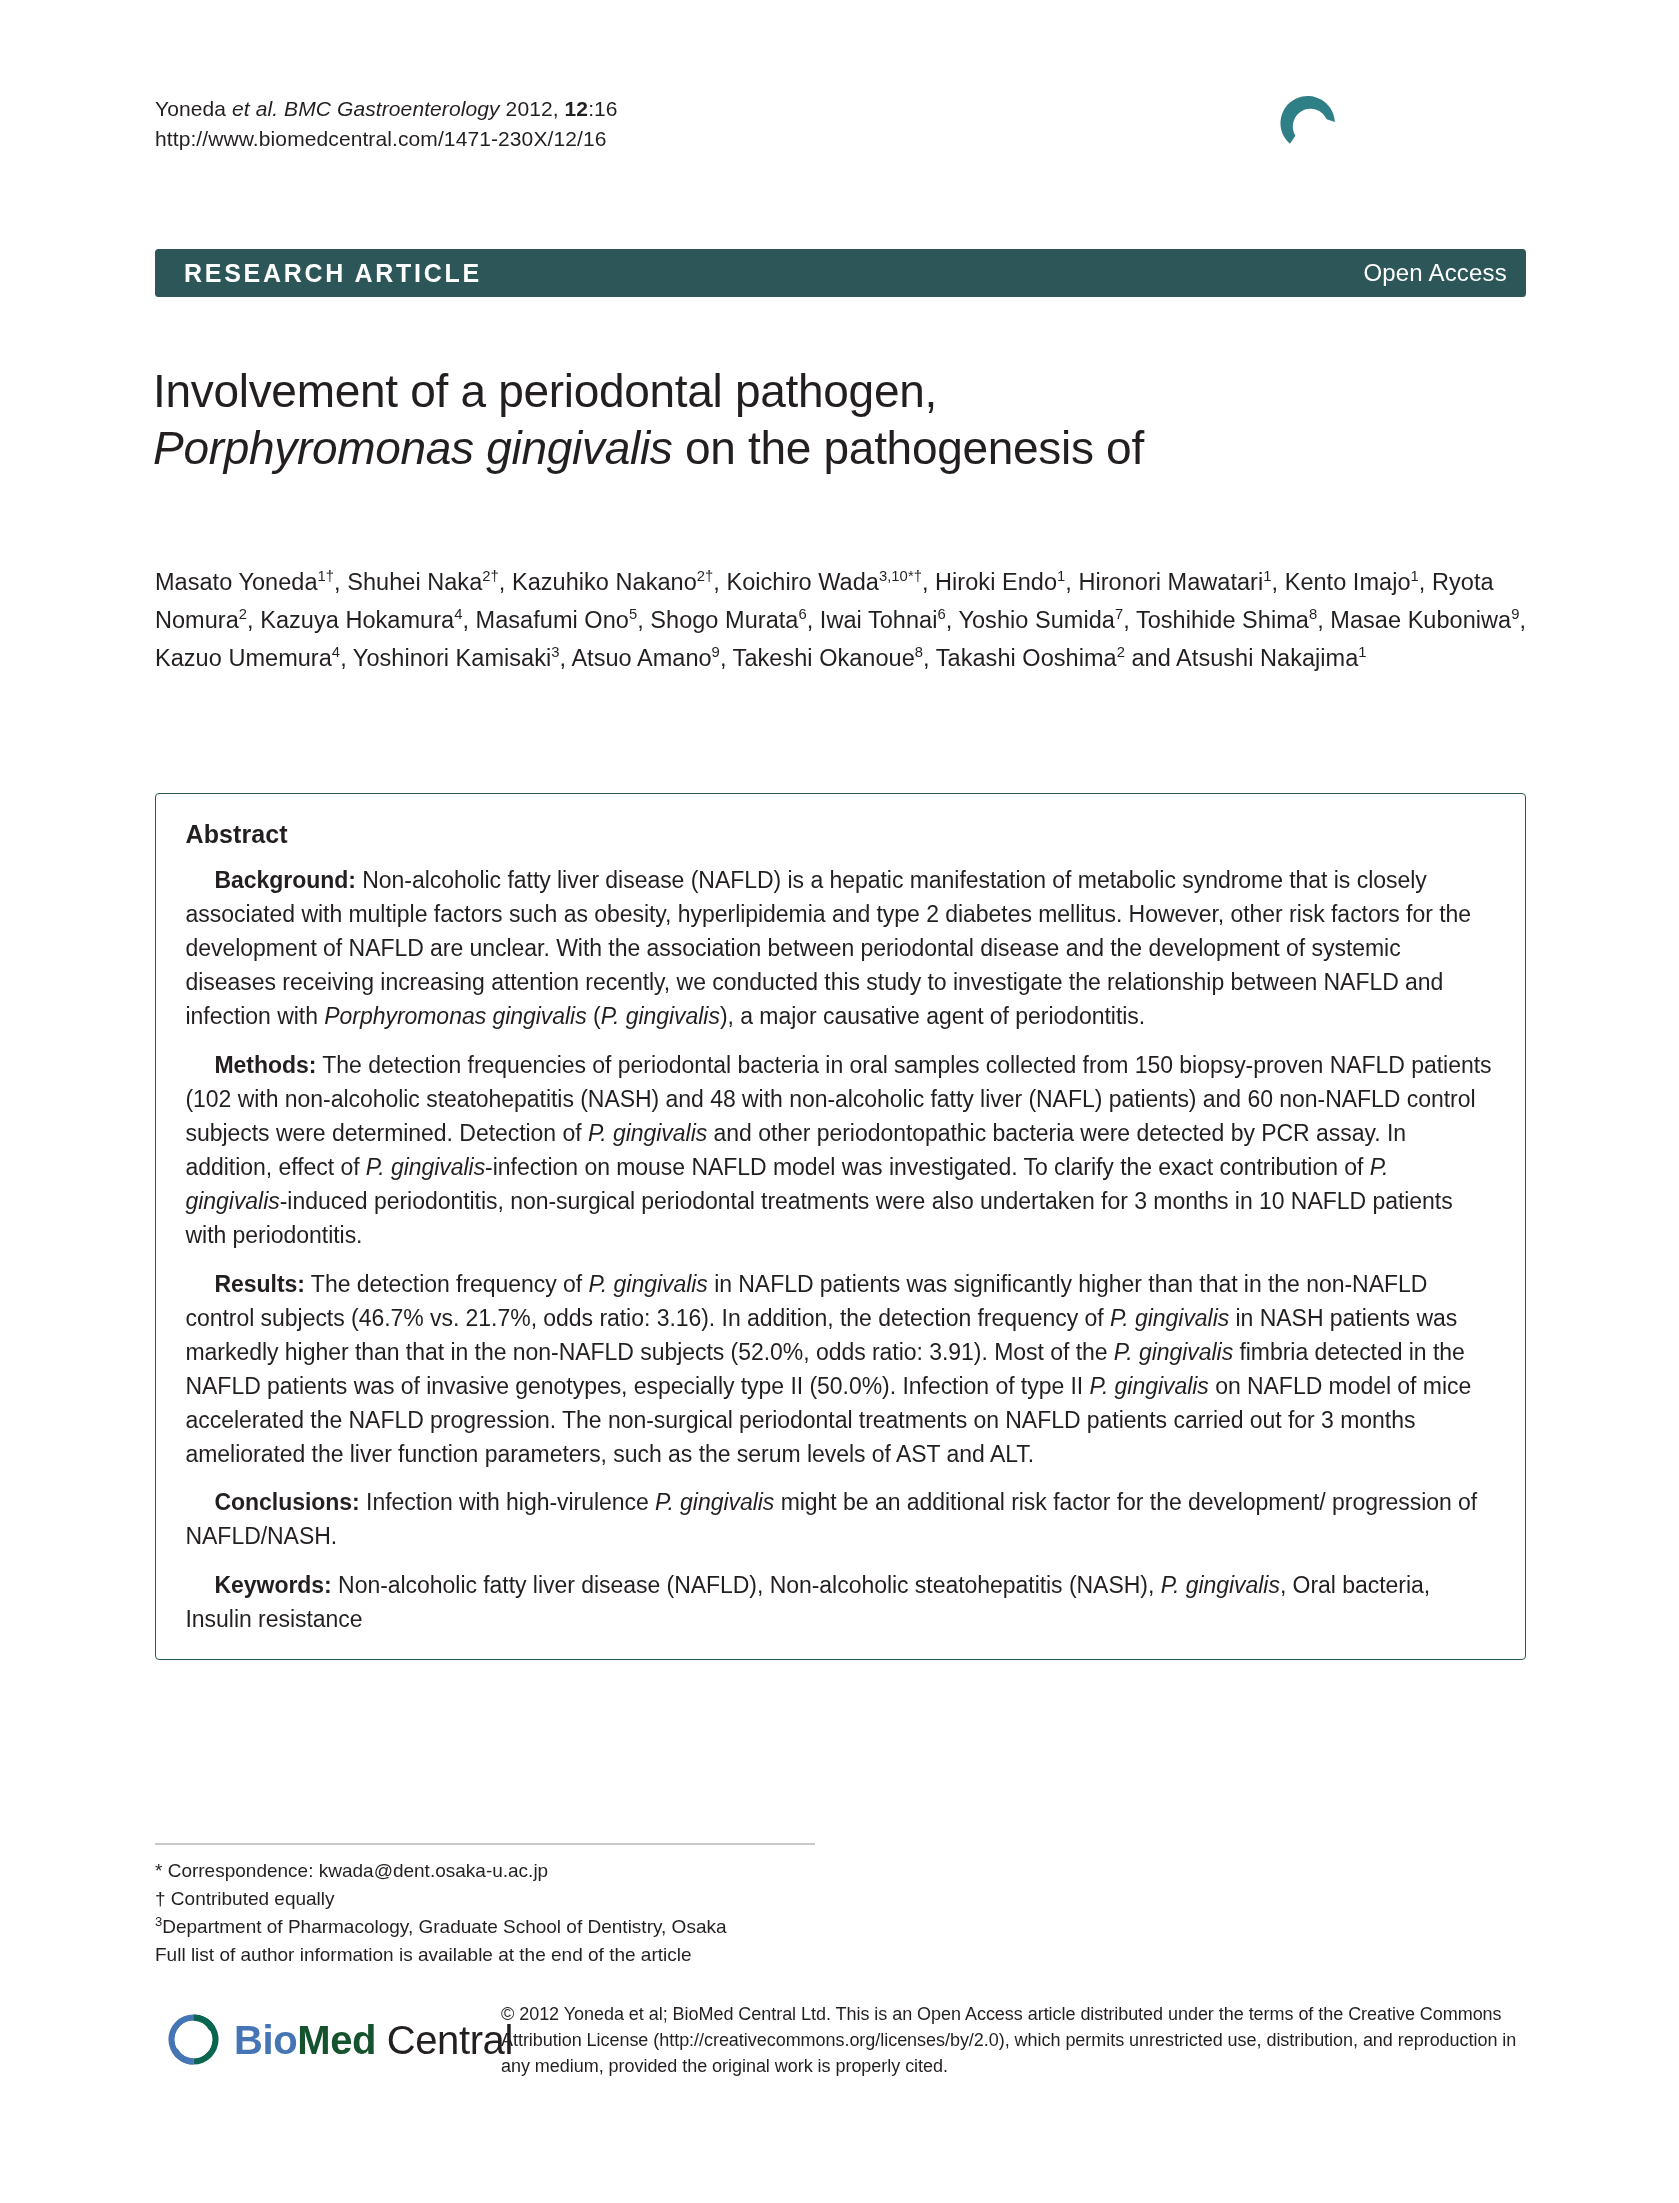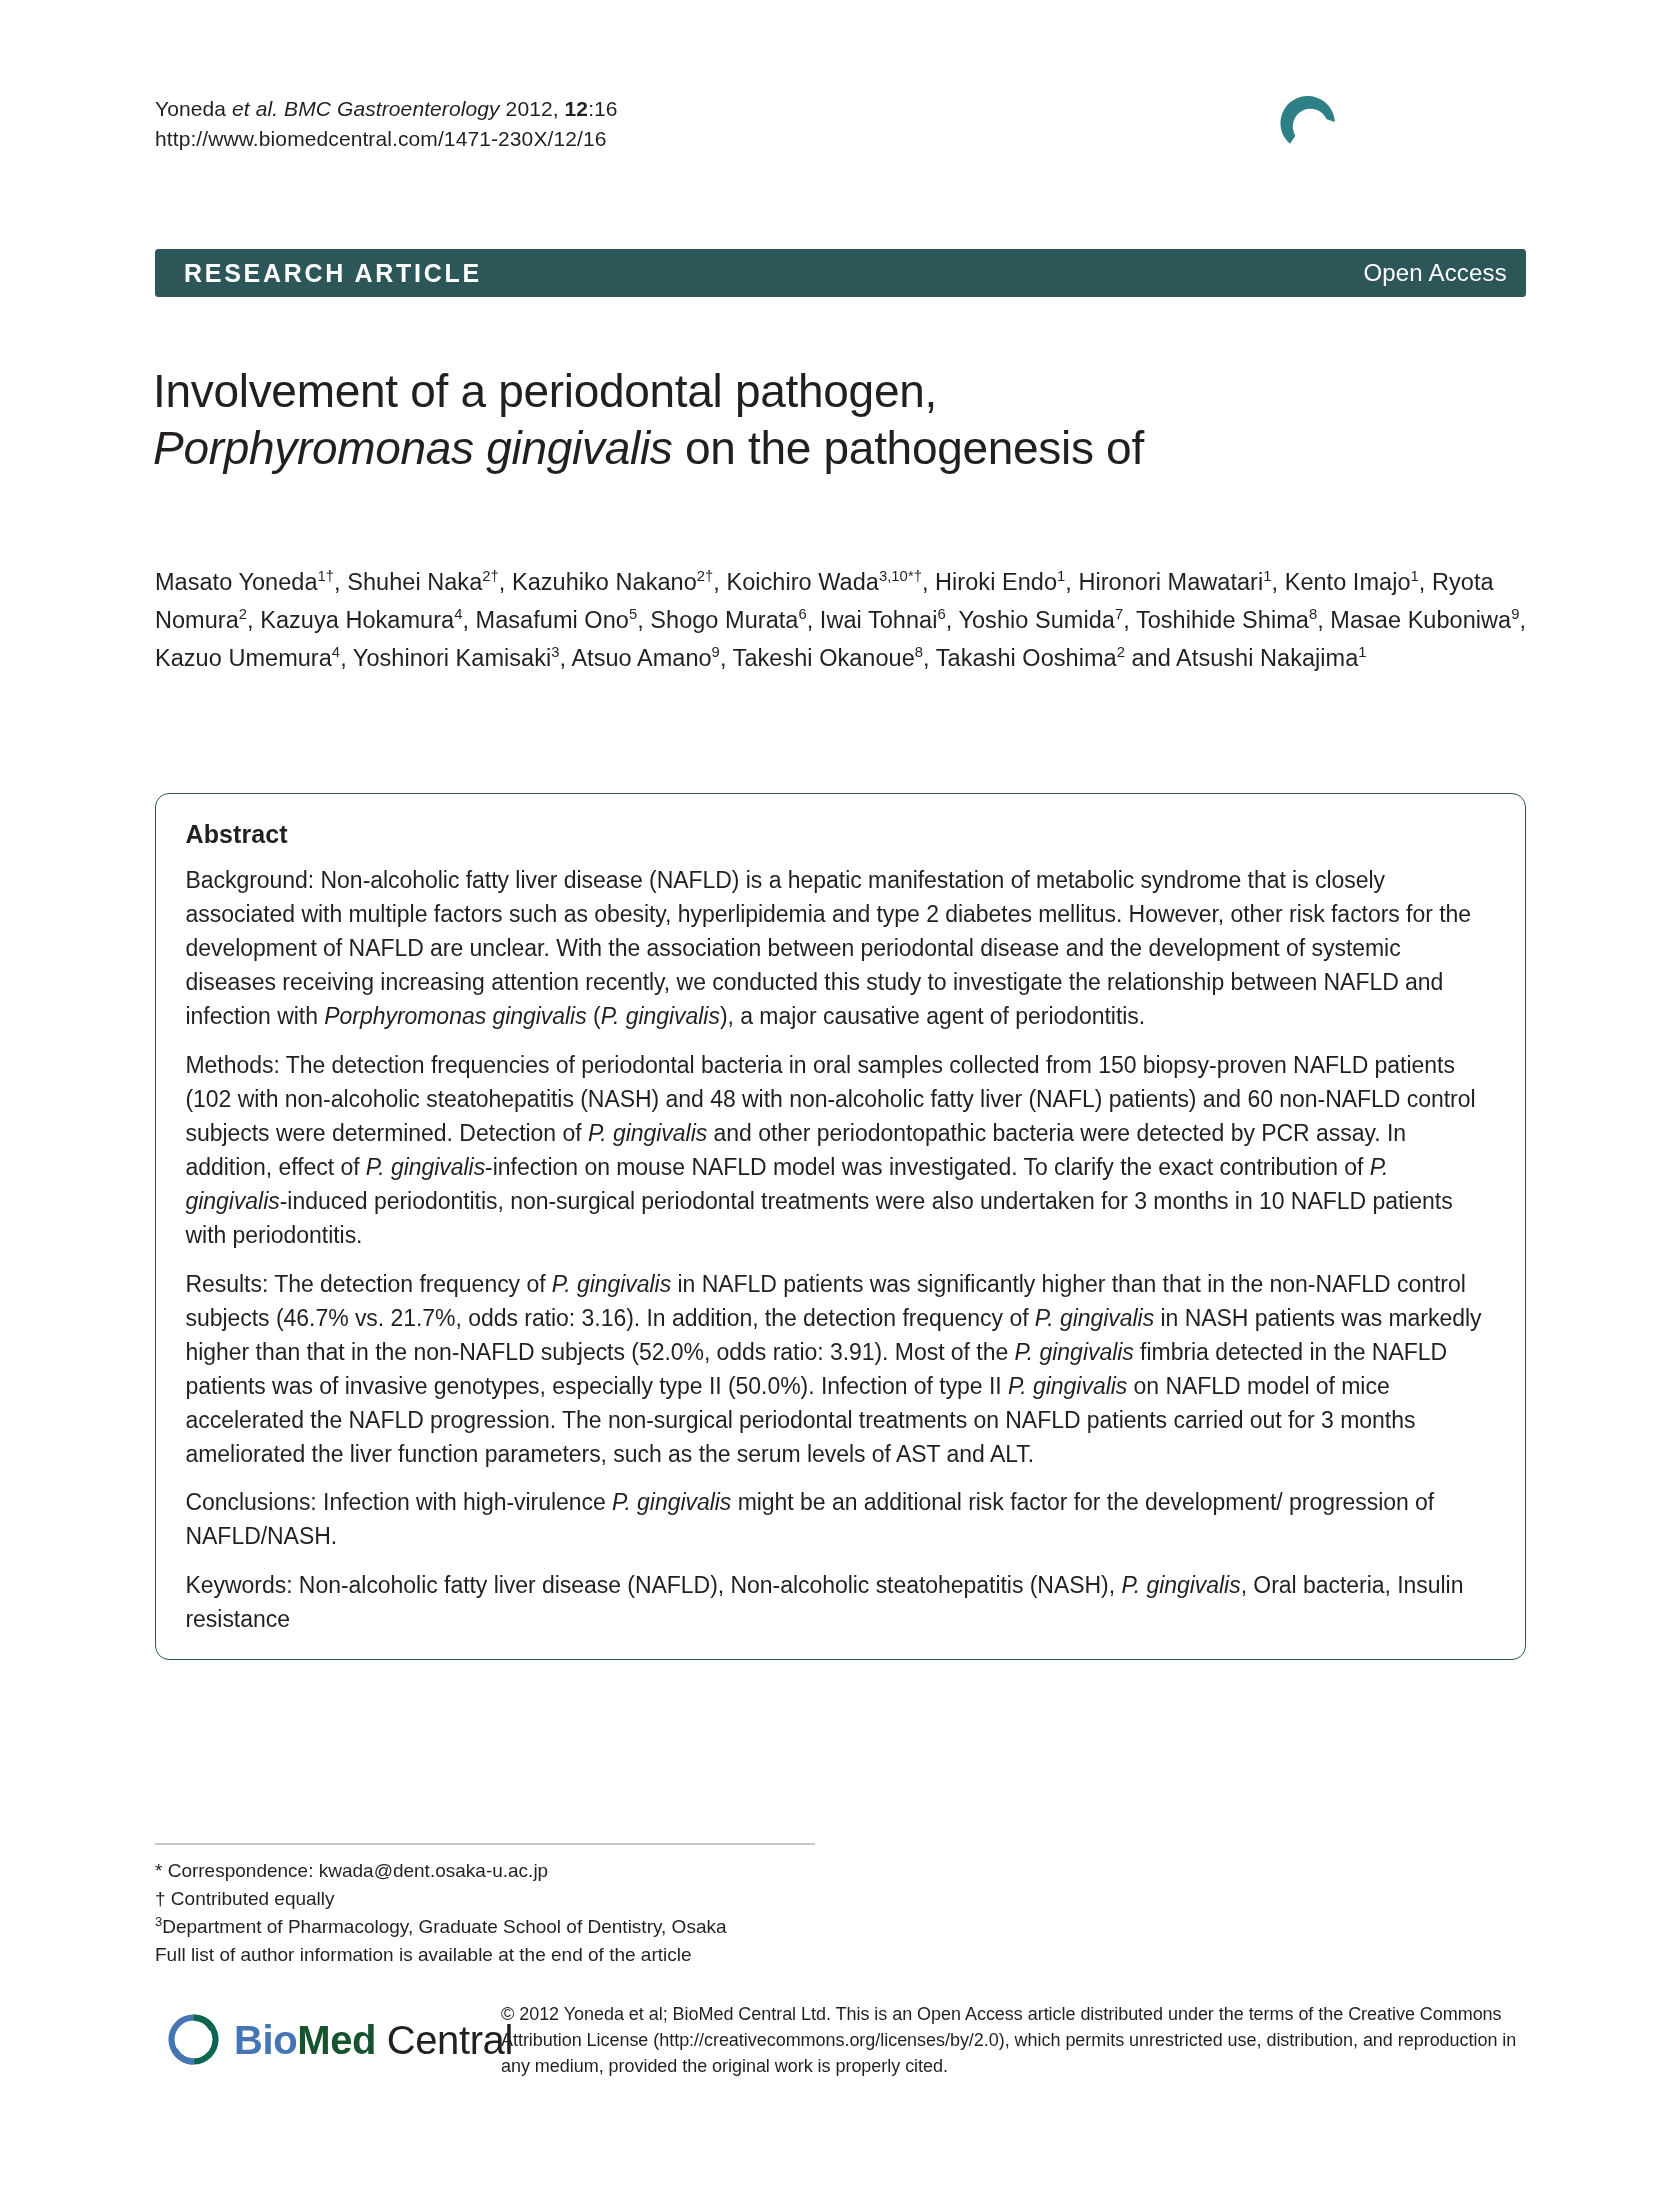--- a/index.html
+++ b/index.html
@@ -127,41 +127,41 @@
   }
 
   
   .abstract-box {
     position: absolute;
     left: 155px;
     top: 793px;
     width: 1371px;
     min-height: 0;
     border: 1.7px solid #2d5658;
-    border-radius: 14px;
+    border-radius: 4px;
     box-sizing: border-box;
     padding: 26px 29.5px 22.6px 29.5px;
   }
   .abstract-title {
     font-size: 25px;
     font-weight: bold;
     color: #231f20;
     margin: 0 0 14px 0;
     letter-spacing: 0.1px;
   }
   .abs-para {
     font-size: 23px;
     line-height: 34px;
     color: #231f20;
     margin: 0 0 14.8px 0;
     text-align: left;
     letter-spacing: -0.04px;
   }
   .abs-para:last-child { margin-bottom: 0; }
-  .abs-para b { font-weight: normal; }
+  .abs-para b { font-weight: bold; margin-left: 29px; }
   .abs-para i { font-style: italic; }
 
   
   .foot-rule {
     position: absolute;
     left: 155px;
     top: 1843px;
     width: 660px;
     height: 1.7px;
     background: #c9c9c9;

